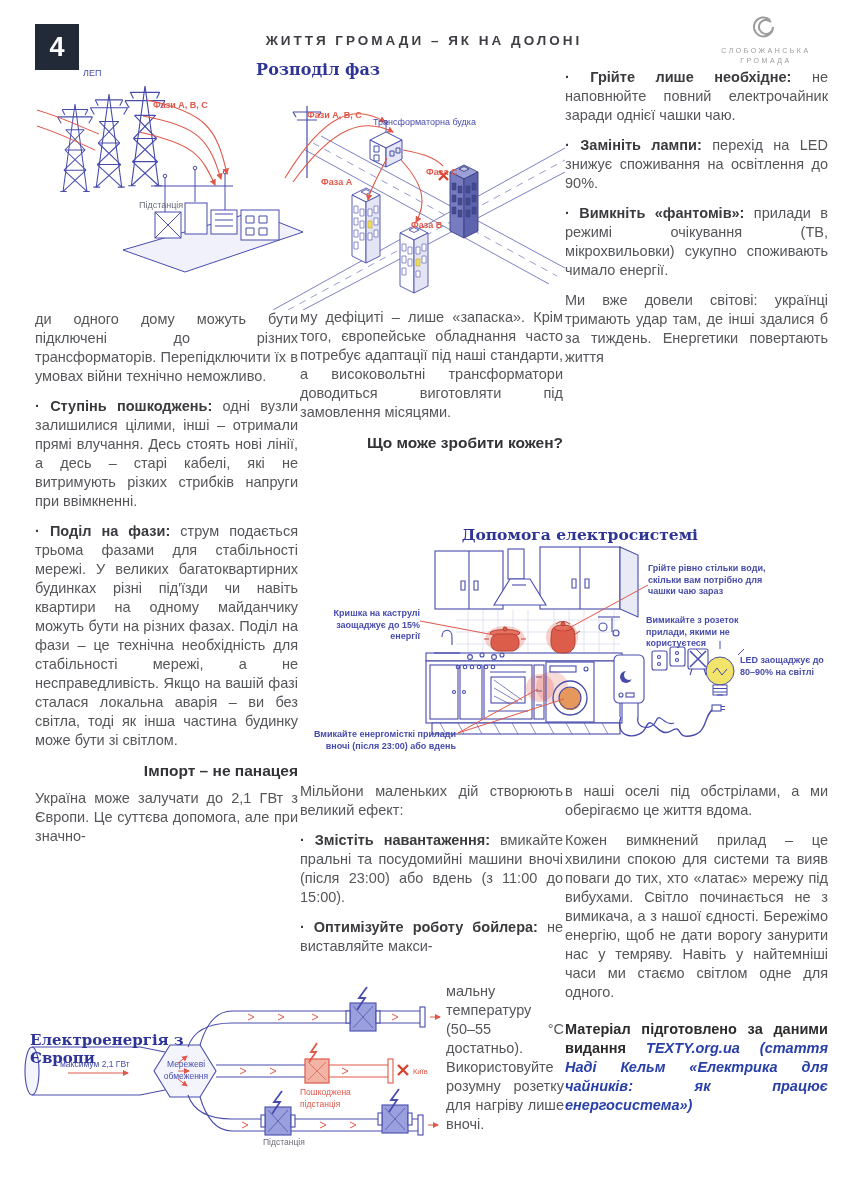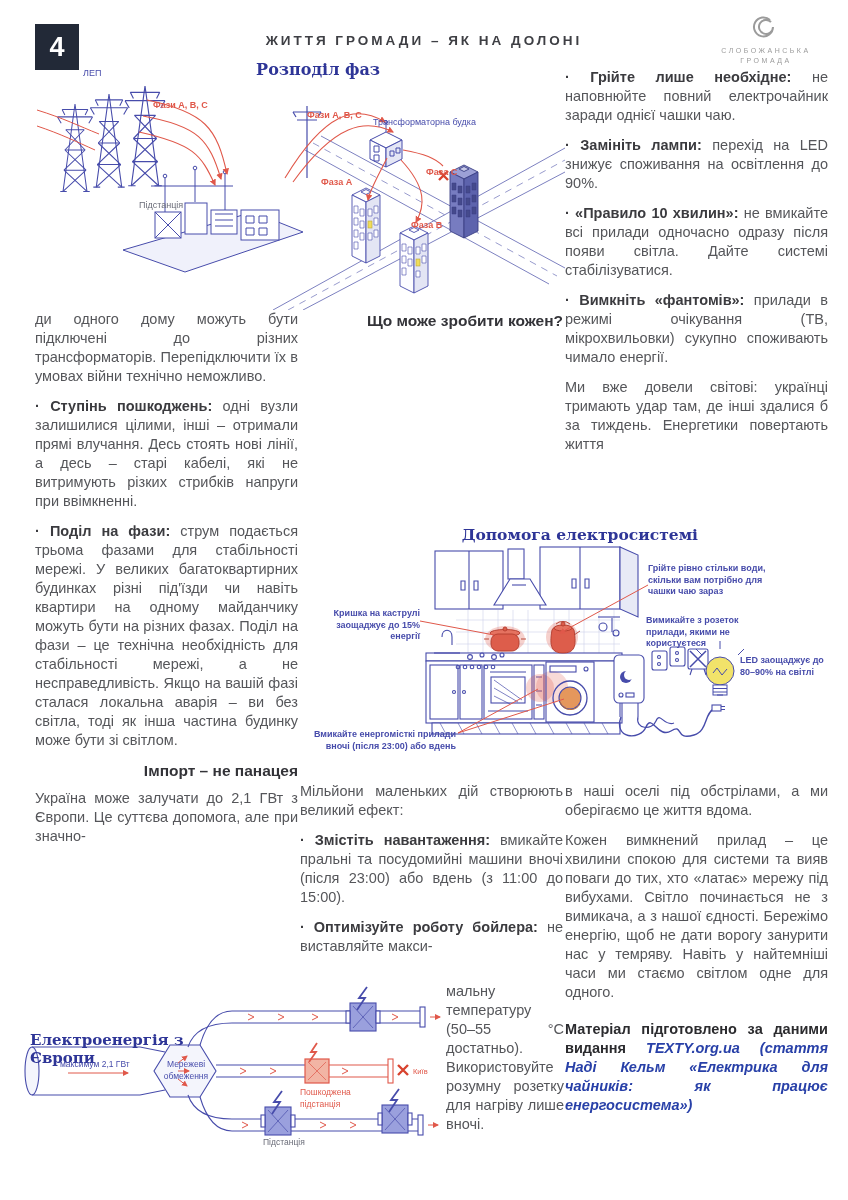--- a/index.html
+++ b/index.html
@@ -163,20 +163,21 @@
 
   <div class="col" style="left:35px;top:310px;width:263px;">
     <p><span>ди одного дому можуть бути підключені до різних трансформаторів. Перепідключити їх в умовах війни технічно неможливо.</span></p>
     <p><b>· Ступінь пошкоджень:</b><span> одні вузли залишилися цілими, інші – отримали прямі влучання. Десь стоять нові лінії, а десь – старі кабелі, які не витримують різких стрибків напруги при ввімкненні.</span></p>
     <p><b>· Поділ на фази:</b><span> струм подається трьома фазами для стабільності мережі. У великих багатоквартирних будинках різні під'їзди чи навіть квартири на одному майданчику можуть бути на різних фазах. Поділ на фази – це технічна необхідність для стабільності мережі, а не несправедливість. Якщо на вашій фазі сталася локальна аварія – ви без світла, тоді як інша частина будинку може бути зі світлом.</span></p>
     <div class="sec">Імпорт – не панацея</div>
     <p><span>Україна може залучати до 2,1 ГВт з Європи. Це суттєва допомога, але при значно-</span></p>
   </div>
 
   <div class="col" style="left:300px;top:308px;width:263px;">
+    <p><span>му дефіциті – лише «запаска». Крім того, європейське обладнання часто потребує адаптації під наші стандарти, а високовольтні трансформатори доводиться виготовляти під замовлення місяцями.</span></p>
     <div class="sec">Що може зробити кожен?</div>
   </div>
 
   <div class="ill" style="left:300px;top:525px;width:530px;height:253px;margin-left:8px;">
     <svg width="530" height="253" viewBox="0 0 530 253">
       <defs>
         <marker id="ra2" markerWidth="7" markerHeight="7" refX="5" refY="3" orient="auto">
           <path d="M0 0 L6 3 L0 6 Z" fill="#e0584a"></path>
         </marker>
       </defs>
@@ -403,21 +404,20 @@
     <div class="lbl plain" style="left:40px;top:74px;width:90px;font-size:8.5px;">максимум 2,1 ГВт</div>
     <div class="lbl plain" style="left:136px;top:74px;width:60px;font-size:8.5px;text-align:center;">Мережеві обмеження</div>
     <div class="lbl red plain" style="left:280px;top:102px;width:85px;font-size:8.5px;">Пошкоджена підстанція</div>
     <div class="lbl gray" style="left:243px;top:152px;font-size:8.5px;">Підстанція</div>
     <div class="lbl red plain" style="left:393px;top:81px;font-size:7.5px;">Київ</div>
   </div>
 
   <div class="col" style="left:565px;top:68px;width:263px;">
     <p><b>· Грійте лише необхідне:</b><span> не наповнюйте повний електрочайник заради однієї чашки чаю.</span></p>
     <p><b>· Замініть лампи:</b><span> перехід на LED знижує споживання на освітлення до 90%.</span></p>
-    <p><b>· «Правило 10 хвилин»:</b><span> не вмикайте всі прилади одночасно одразу після появи світла. Дайте системі стабілізуватися.</span></p>
     <p><b>· Вимкніть «фантомів»:</b><span> прилади в режимі очікування (ТВ, мікрохвильовки) сукупно споживають чимало енергії.</span></p>
     <p><span>Ми вже довели світові: українці тримають удар там, де інші здалися б за тиждень. Енергетики повертають життя</span></p>
   </div>
 
   <div class="col" style="left:565px;top:782px;width:263px;">
     <p><span>в наші оселі під обстрілами, а ми оберігаємо це життя вдома.</span></p>
     <p><span>Кожен вимкнений прилад – це хвилини спокою для системи та вияв поваги до тих, хто «латає» мережу під вибухами. Світло починається не з вимикача, а з нашої єдності. Бережімо енергію, щоб не дати ворогу занурити нас у темряву. Навіть у найтемніші часи ми стаємо світлом одне для одного.</span></p>
     <p style="margin-top:18px;">
       <span class="footer-note">Матеріал підготовлено за даними видання </span><span class="footer-link">TEXTY.org.ua (стаття Наді Кельм «Електрика для чайників: як працює енергосистема»)</span>
     </p>

